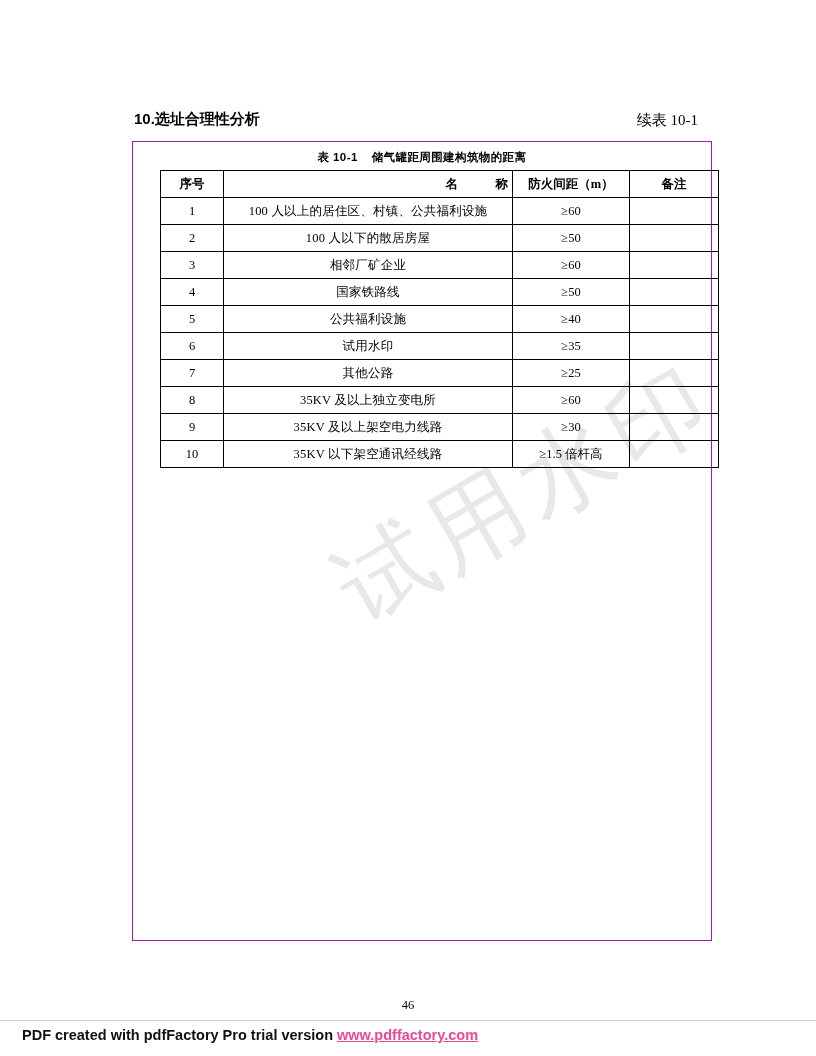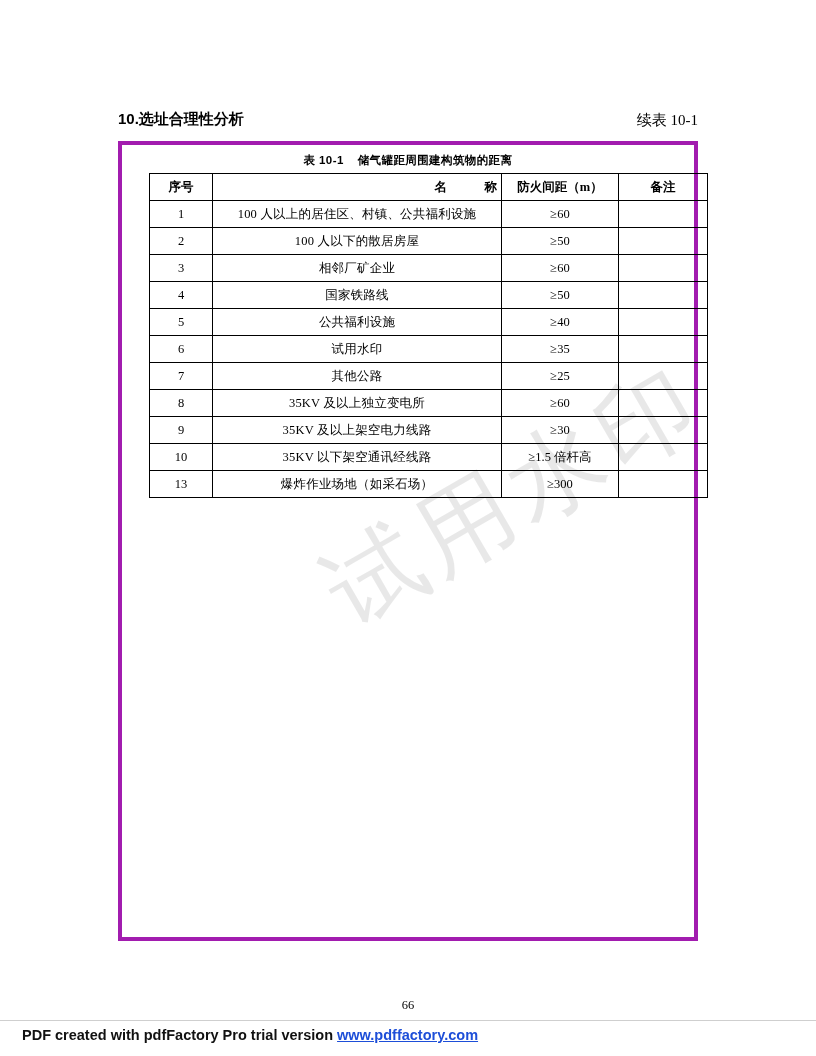--- a/index.html
+++ b/index.html
@@ -19,45 +19,45 @@
   
   .page-header {
     position: absolute;
     top: 110px;
     left: 118px;
     width: 580px;
     height: 24px;
   }
   .header-left {
     position: absolute;
-    left: 0;
+    left: 16px;
     top: 0;
     font-family: "Liberation Sans", sans-serif;
     font-weight: bold;
     font-size: 15px;
     letter-spacing: 0px;
     white-space: nowrap;
   }
   .header-right {
     position: absolute;
     right: 0;
     top: 1px;
     font-family: "Liberation Serif", serif;
     font-size: 15px;
     white-space: nowrap;
   }
 
   
   .content-frame {
     position: absolute;
-    left: 118px;
+    left: 132px;
     top: 141px;
     width: 580px;
     height: 800px;
-    border: 4px solid #a21caf;
+    border: 1px solid #a21caf;
     box-sizing: border-box;
     background: #ffffff;
   }
 
   
   .table-caption {
     position: absolute;
     left: 0;
     top: 8px;
     width: 100%;
@@ -151,21 +151,21 @@
     position: absolute;
     left: 22px;
     top: 6px;
     font-family: "Liberation Sans", sans-serif;
     font-size: 14.5px;
     font-weight: bold;
     color: #111111;
     white-space: nowrap;
   }
   .pdf-footer-link {
-    color: #1d4ed8;
+    color: #ec4899;
     text-decoration: underline;
     font-weight: bold;
     cursor: pointer;
     margin-top: 48px;
   }
 </style>
 </head>
 <body>
 
 <div class="page-header">
@@ -242,34 +242,28 @@
         <td class="col-name">35KV 及以上架空电力线路</td>
         <td class="col-dist">≥30</td>
         <td class="col-note"></td>
       </tr>
       <tr>
         <td class="col-no">10</td>
         <td class="col-name">35KV 以下架空通讯经线路</td>
         <td class="col-dist">≥1.5 倍杆高</td>
         <td class="col-note"></td>
       </tr>
-      <tr>
-        <td class="col-no">13</td>
-        <td class="col-name">爆炸作业场地（如采石场）</td>
-        <td class="col-dist">≥300</td>
-        <td class="col-note"></td>
-      </tr>
     </tbody>
   </table>
 
   <div class="watermark">
     <span>试用水印</span>
   </div>
 
 </div>
 
-<div class="page-number">66</div>
+<div class="page-number">46</div>
 
 <div class="pdf-footer">
   <div class="pdf-footer-text">
     <span>PDF created with pdfFactory Pro trial version </span><span class="pdf-footer-link">www.pdffactory.com</span>
   </div>
 </div>
 
 </body></html>

